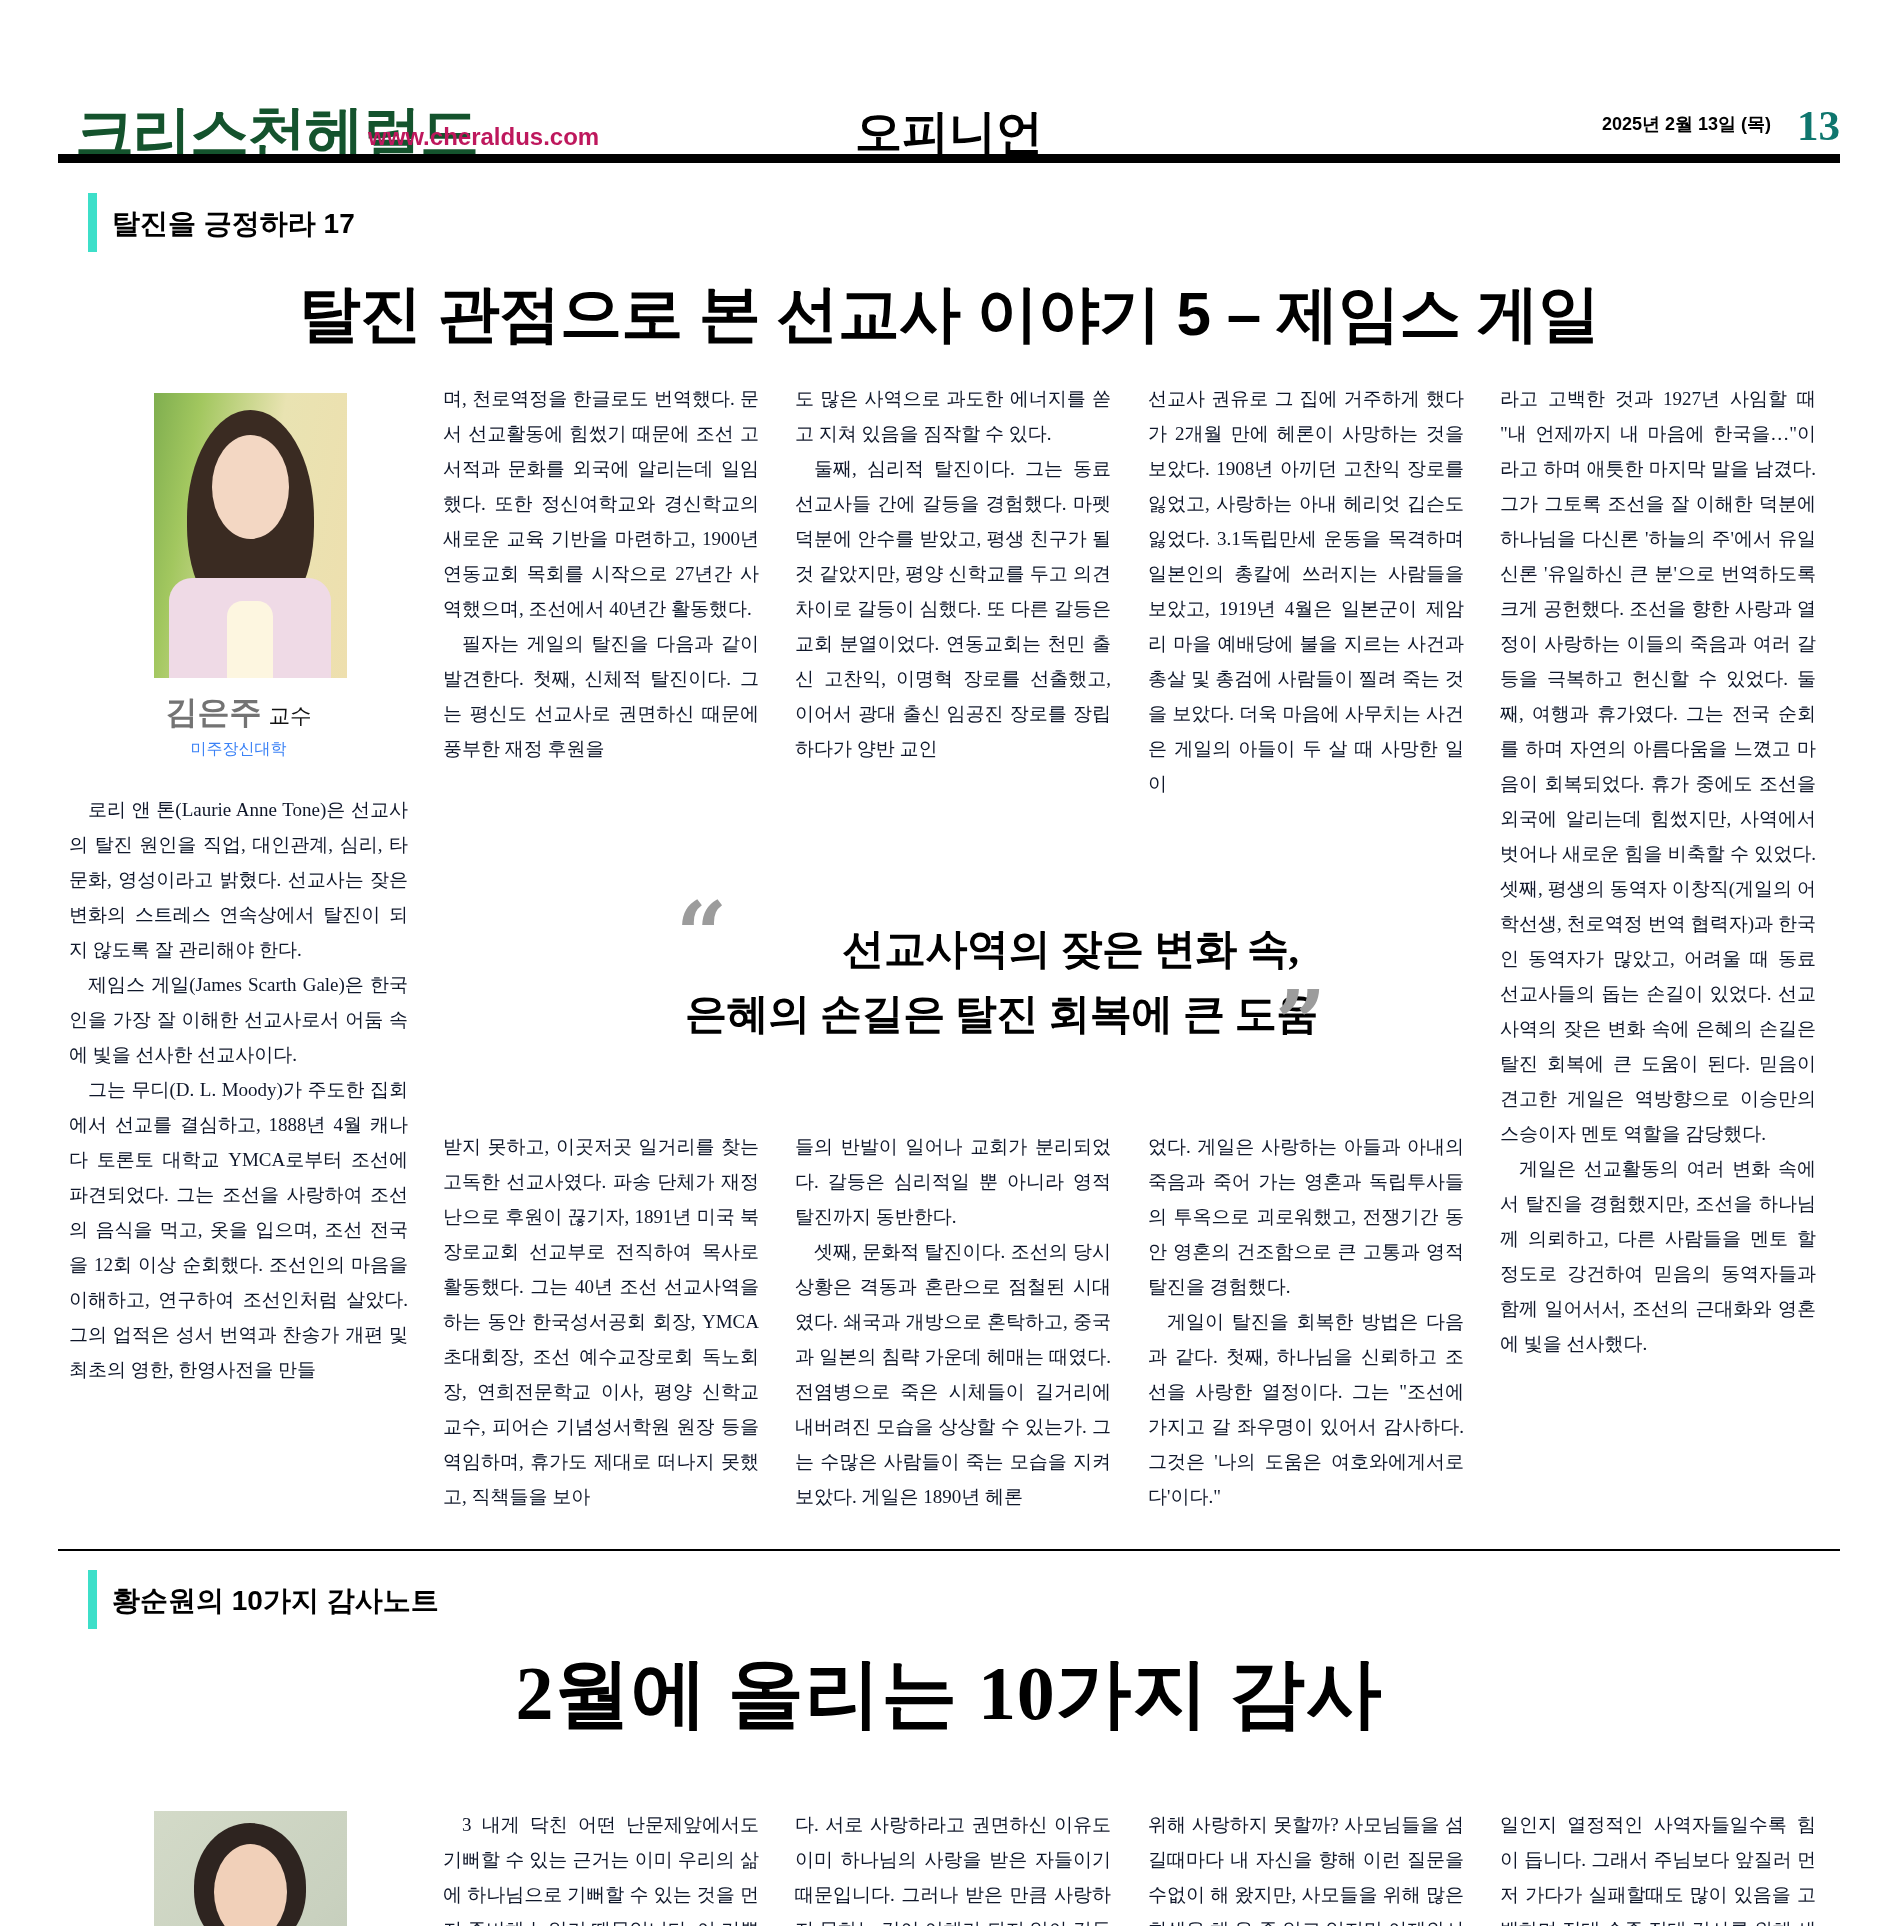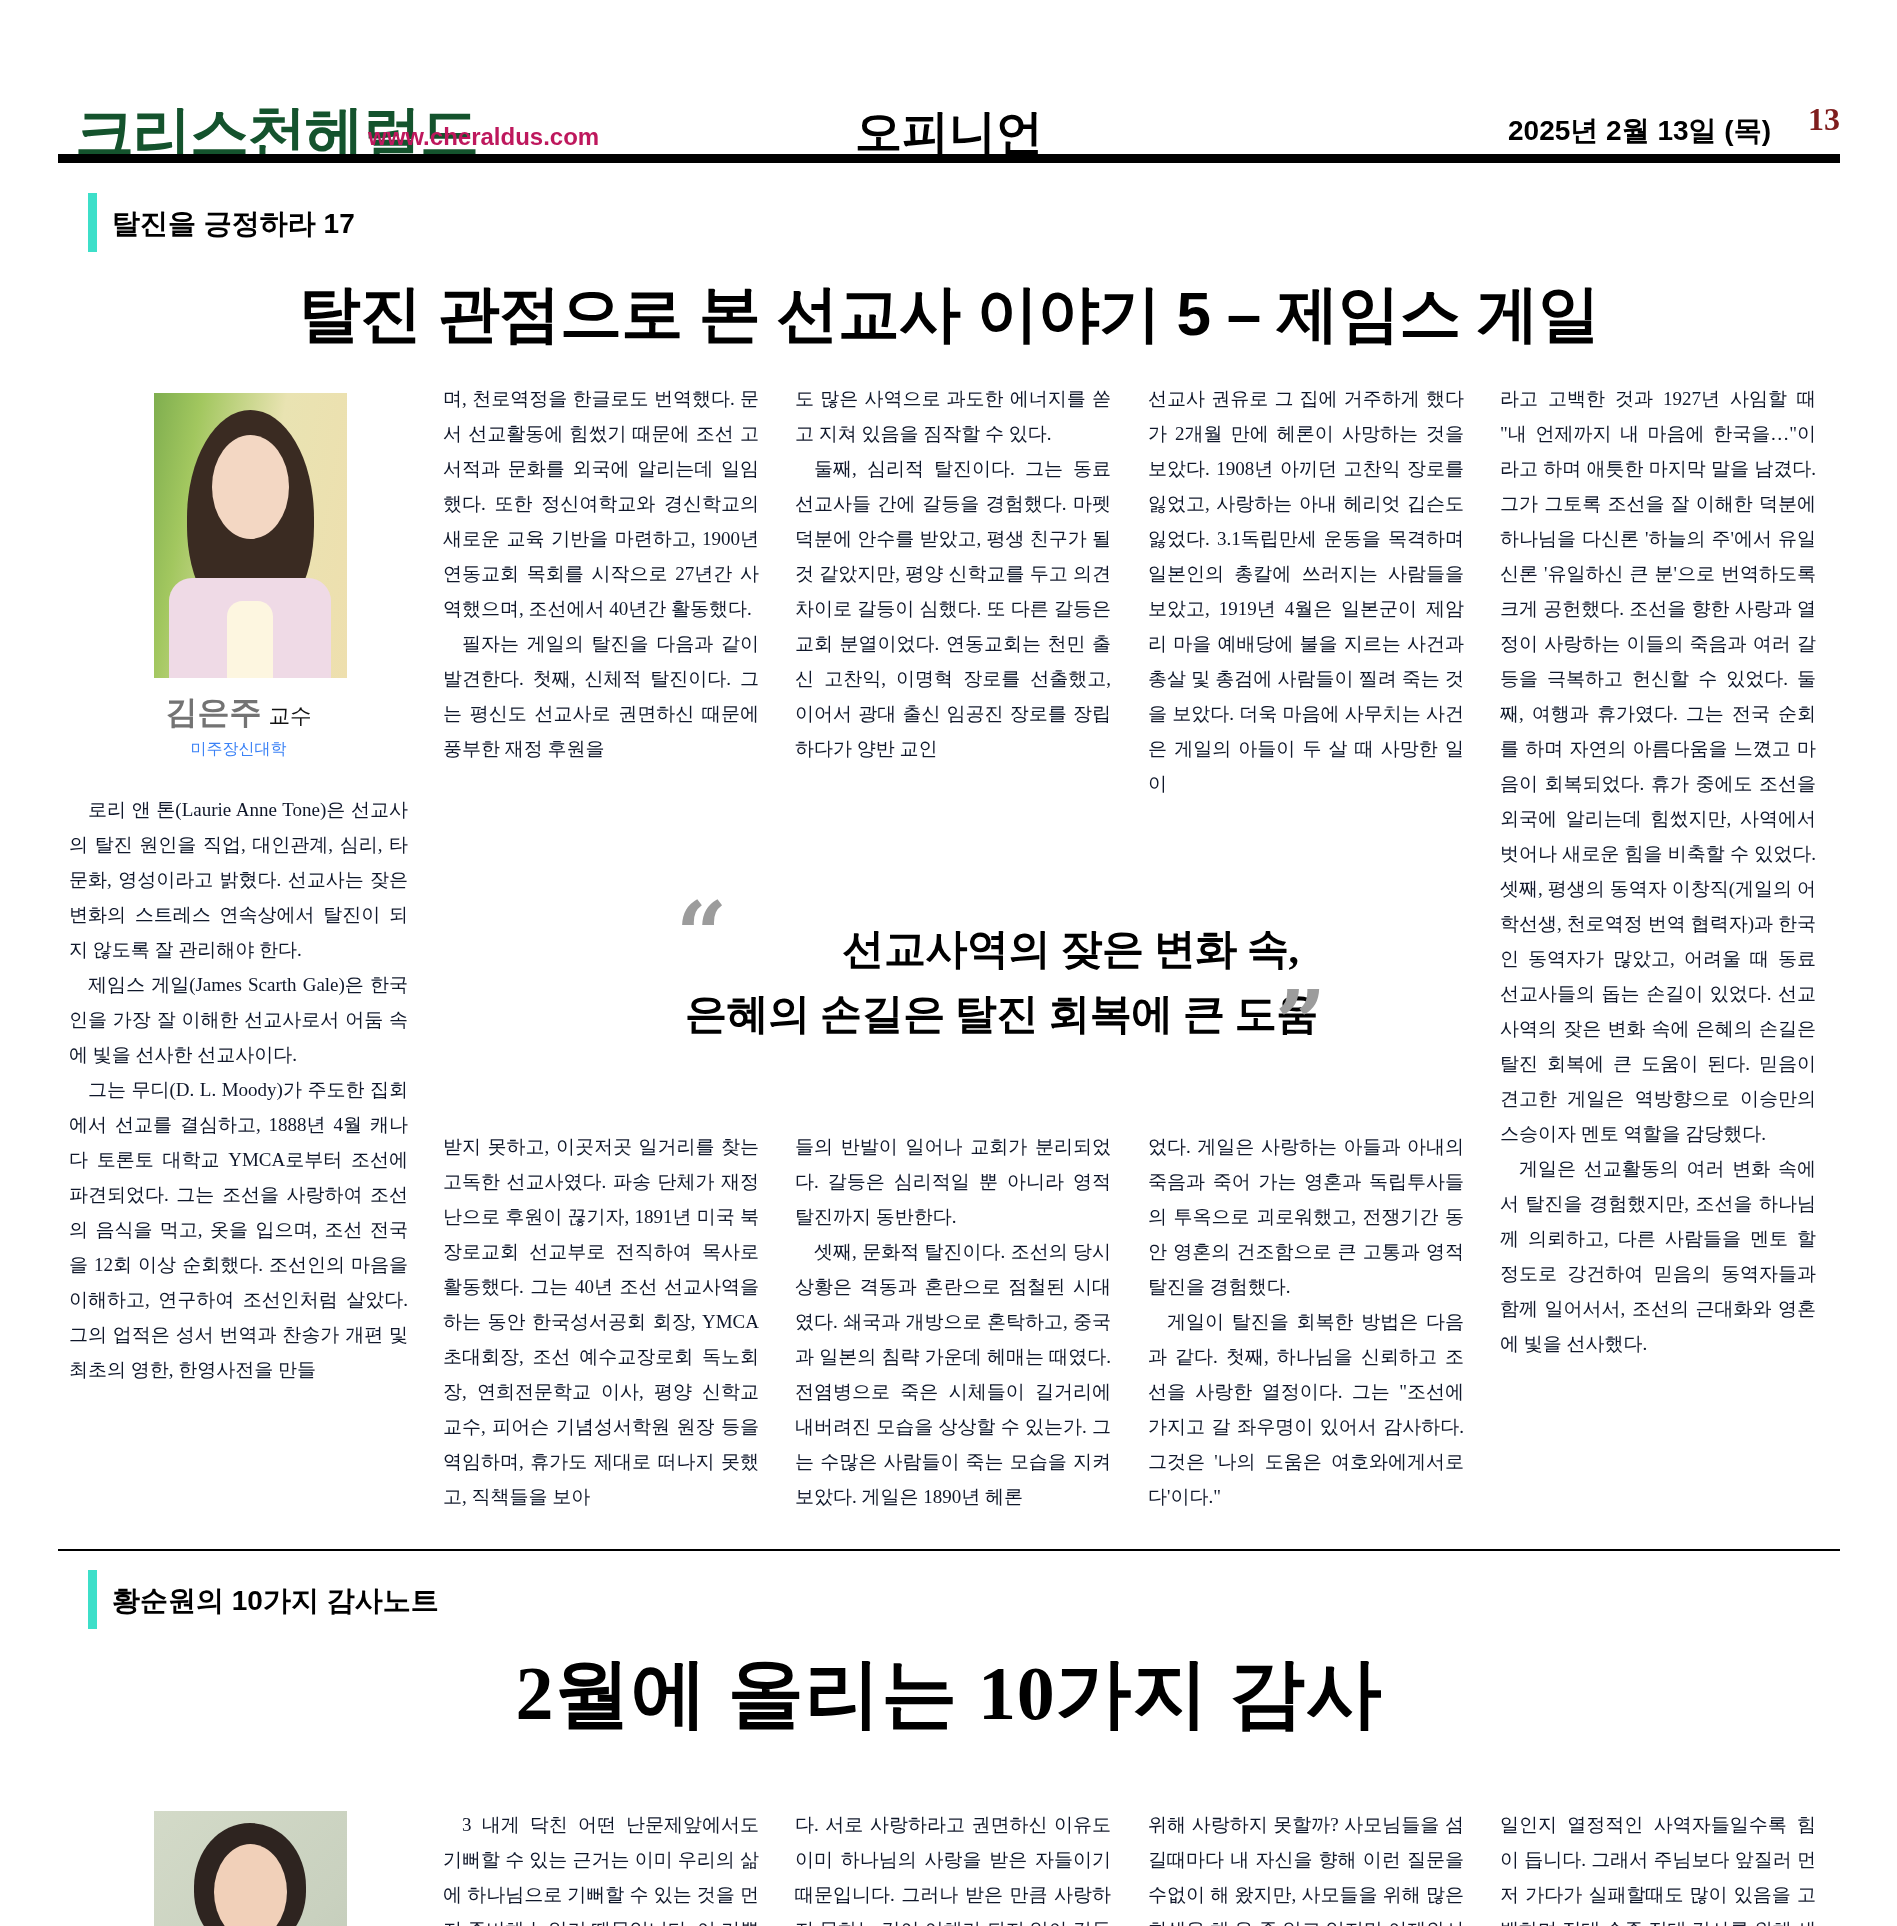--- a/index.html
+++ b/index.html
@@ -8,22 +8,22 @@
   .abs{position:absolute;}
 
   
   .masthead{left:75px;top:94px;font-family:"Liberation Sans","DejaVu Sans",sans-serif;
             font-weight:900;font-size:59px;letter-spacing:-1.5px;color:#14532d;}
   .site-url{left:368px;top:123px;font-family:"Liberation Sans","DejaVu Sans",sans-serif;
             font-weight:700;font-size:24px;color:#be185d;}
   .section-name{left:0;top:101px;width:1898px;text-align:center;
             font-family:"Liberation Sans","DejaVu Sans",sans-serif;font-weight:900;font-size:47px;color:#000;}
   .dateline{right:127px;top:112px;font-family:"Liberation Sans","DejaVu Sans",sans-serif;
-            font-weight:700;font-size:28px;color:#000;}
-  .page-no{right:58px;top:101px;font-size:32px;font-weight:700;color:#7f1d1d;}
+            font-weight:700;font-size:18px;color:#000;}
+  .page-no{right:58px;top:101px;font-size:43px;font-weight:700;color:#0f766e;}
   .top-rule{left:58px;top:154px;width:1782px;height:9.2px;background:#000;}
 
   
   .kicker-bar{width:9.2px;height:59px;background:#3ddfc9;}
   .kicker-text{font-family:"Liberation Sans","DejaVu Sans",sans-serif;font-weight:800;
                font-size:28px;color:#000;}
 
   
   .title1{left:0;top:272px;width:1898px;text-align:center;
           font-family:"Liberation Sans","DejaVu Sans",sans-serif;

